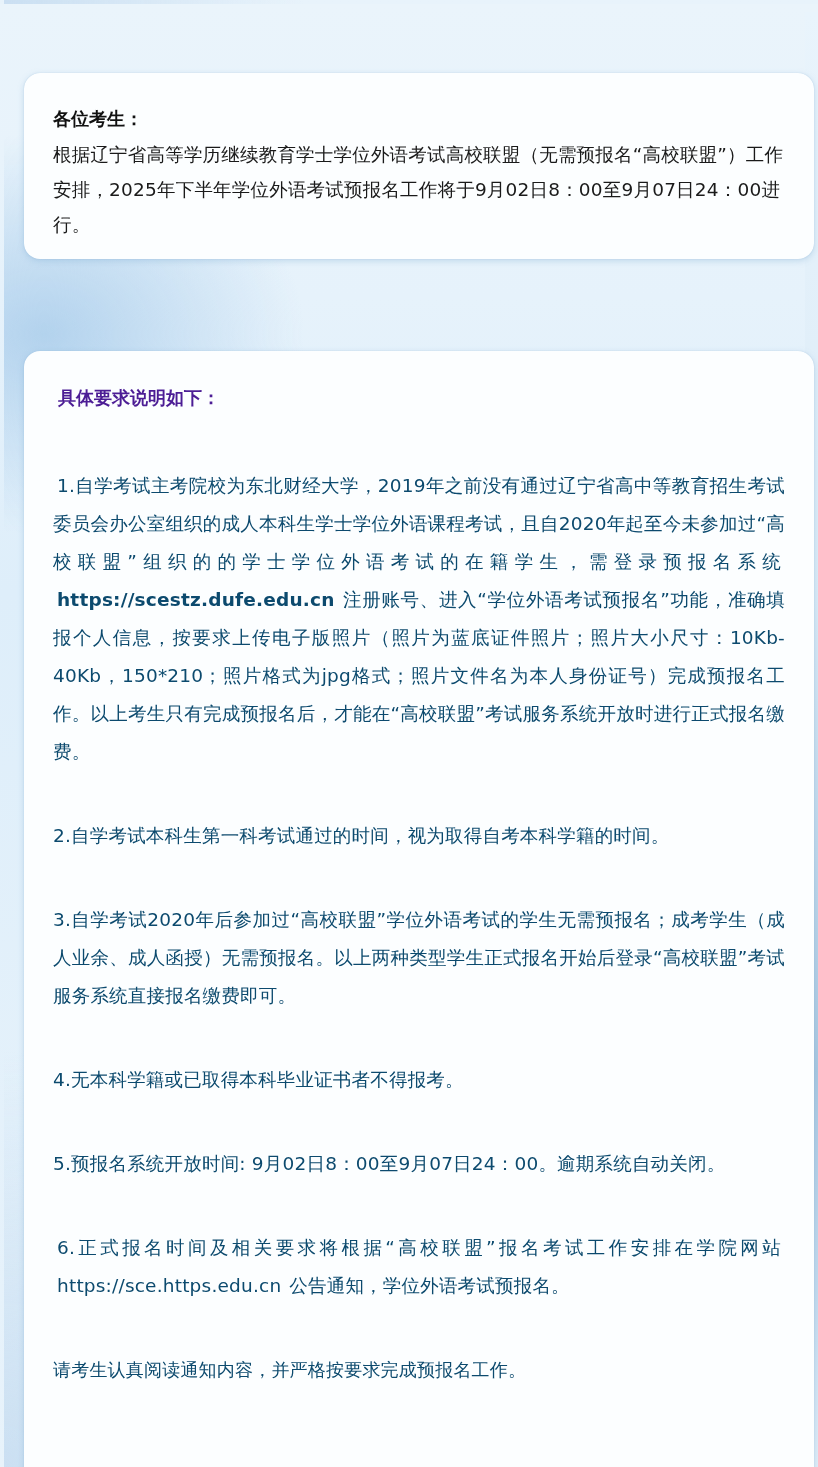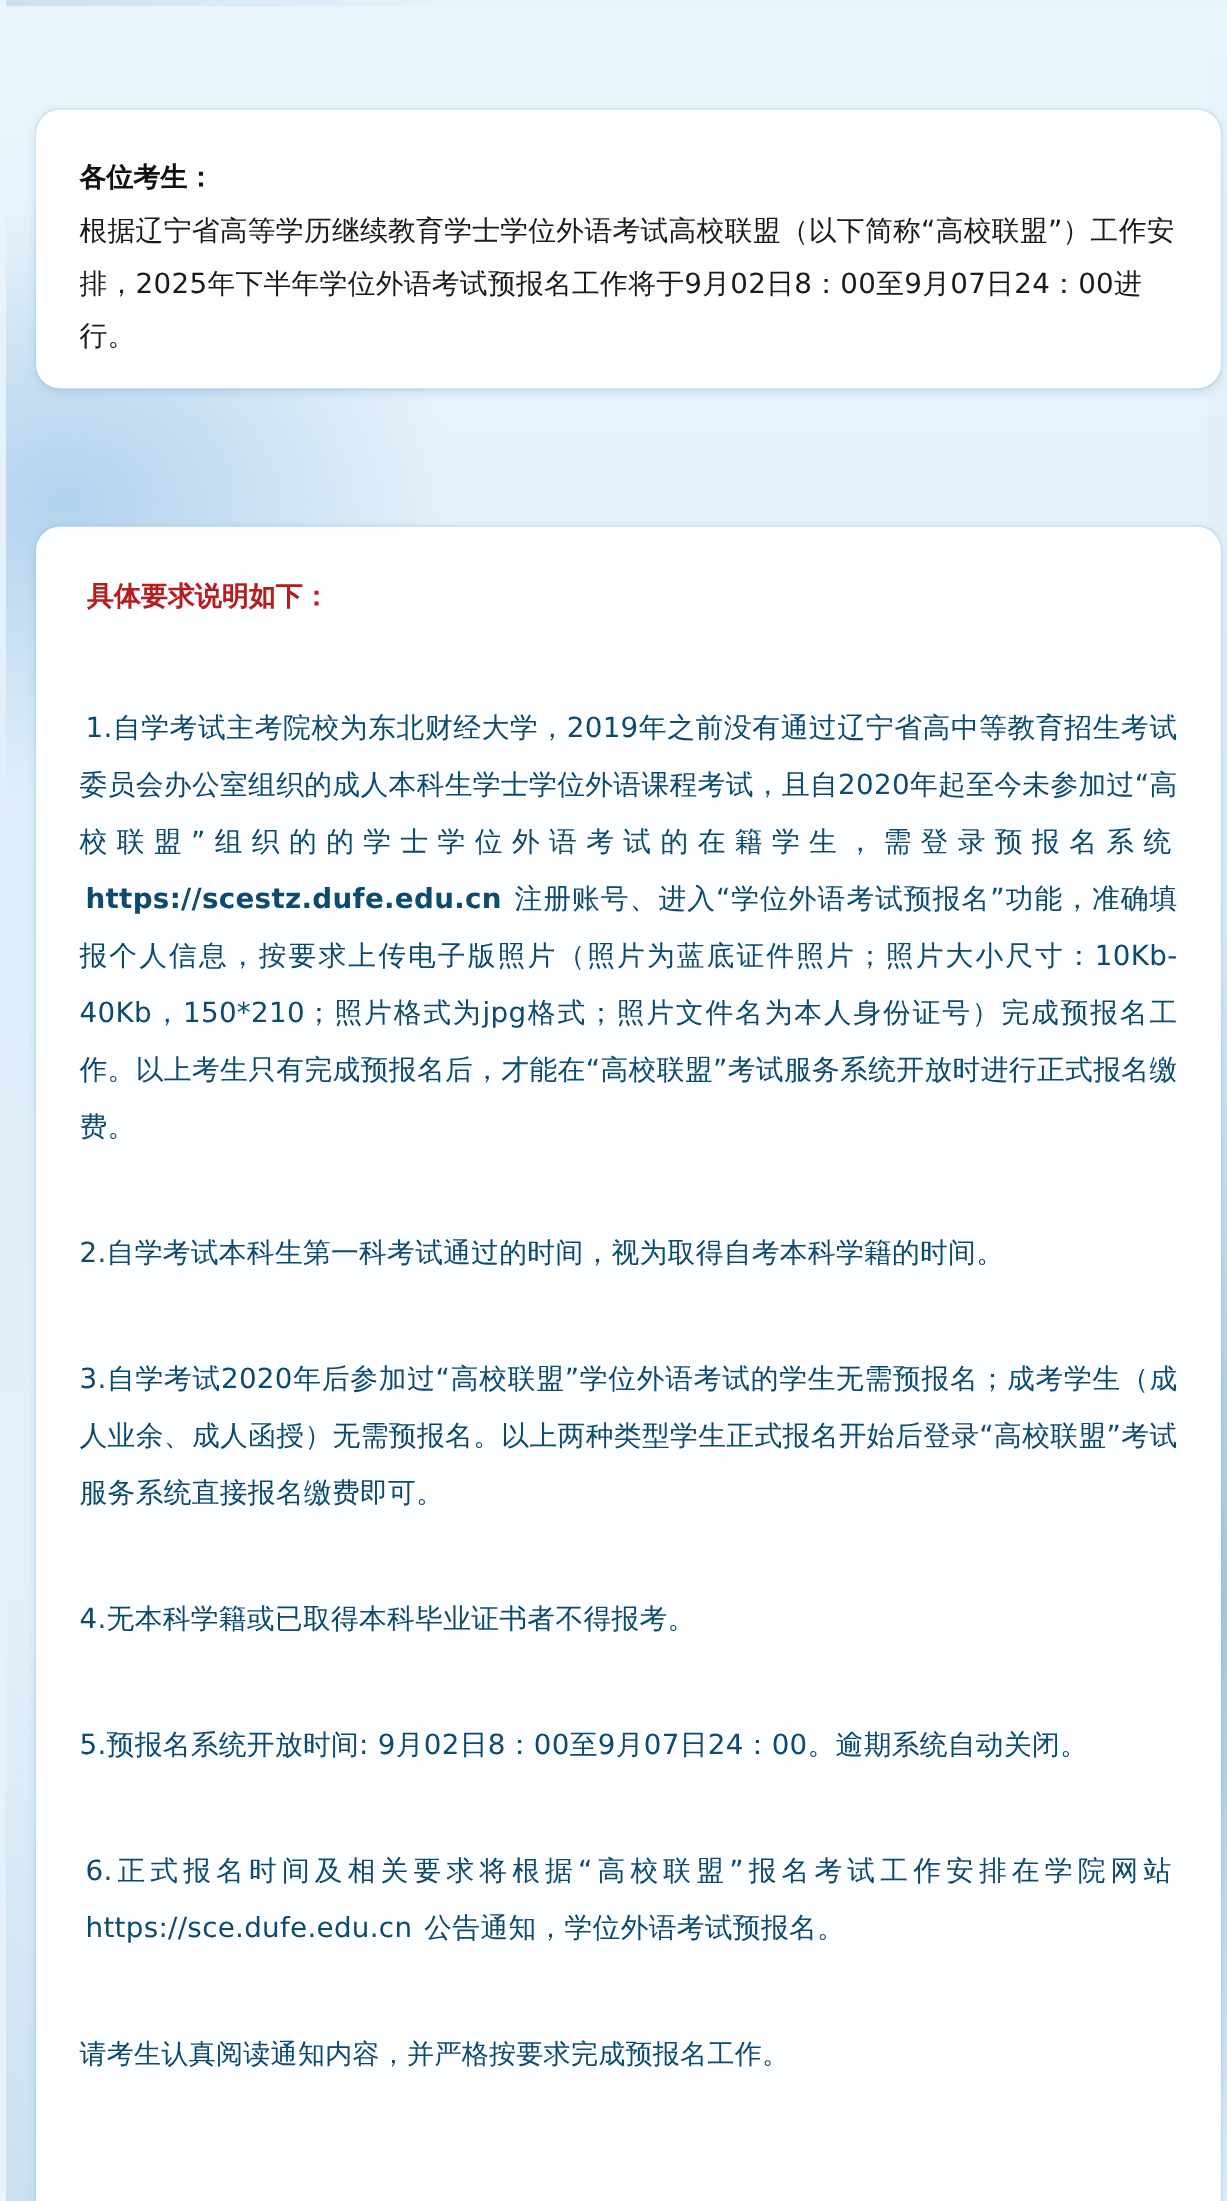--- a/index.html
+++ b/index.html
@@ -27,39 +27,39 @@
   .card-1 { top: 61px; height: 186px; padding: 28px 25px 0 25px; }
   .card-2 { top: 339px; height: 1160px; padding: 28px 25px 0 25px; }
   .greeting {
     font-size: 18px; font-weight: bold; line-height: 28px; color: #111;
   }
   .intro {
     font-size: 18.5px; line-height: 35px; color: #1a1a1a; letter-spacing: 0.2px;
     margin-top: 0;
   }
   .section-title {
-    font-size: 18px; font-weight: bold; line-height: 30px; color: #b91c1c;
+    font-size: 18px; font-weight: bold; line-height: 30px; color: #4c1d95;
     padding-left: 5px;
   }
   .para {
     font-size: 18.5px; line-height: 38px; color: #0c4a6e; letter-spacing: 0.2px;
     text-align: justify;
   }
   .para .link-bold { font-weight: bold; }
   .gap-lg { height: 38px; }
   .bold-note { font-weight: normal; font-size: 18px; line-height: 38px; }
 </style>
 </head>
 <body>
 
 <div class="right-strip"></div>
 
 <section class="card card-1">
   <div class="greeting">各位考生：</div>
-  <p class="intro">根据辽宁省高等学历继续教育学士学位外语考试高校联盟（以下简称“高校联盟”）工作安排，2025年下半年学位外语考试预报名工作将于9月02日8：00至9月07日24：00进行。</p>
+  <p class="intro">根据辽宁省高等学历继续教育学士学位外语考试高校联盟（无需预报名“高校联盟”）工作安排，2025年下半年学位外语考试预报名工作将于9月02日8：00至9月07日24：00进行。</p>
 </section>
 
 <section class="card card-2">
   <div class="section-title">具体要求说明如下：</div>
   <div class="gap-lg" style="height:46px"></div>
 
   <p class="para"><span>1.自学考试主考院校为东北财经大学，2019年之前没有通过辽宁省高中等教育招生考试委员会办公室组织的成人本科生学士学位外语课程考试，且自2020年起至今未参加过“高校联盟”组织的的学士学位外语考试的在籍学生，需登录预报名系统</span><a class="link-bold">https://scestz.dufe.edu.cn</a><span>注册账号、进入“学位外语考试预报名”功能，准确填报个人信息，按要求上传电子版照片（照片为蓝底证件照片；照片大小尺寸：10Kb-40Kb，150*210；照片格式为jpg格式；照片文件名为本人身份证号）完成预报名工作。以上考生只有完成预报名后，才能在“高校联盟”考试服务系统开放时进行正式报名缴费。</span></p>
   <div class="gap-lg"></div>
 
   <p class="para">2.自学考试本科生第一科考试通过的时间，视为取得自考本科学籍的时间。</p>
@@ -67,19 +67,19 @@
 
   <p class="para">3.自学考试2020年后参加过“高校联盟”学位外语考试的学生无需预报名；成考学生（成人业余、成人函授）无需预报名。以上两种类型学生正式报名开始后登录“高校联盟”考试服务系统直接报名缴费即可。</p>
   <div class="gap-lg"></div>
 
   <p class="para">4.无本科学籍或已取得本科毕业证书者不得报考。</p>
   <div class="gap-lg"></div>
 
   <p class="para">5.预报名系统开放时间: 9月02日8：00至9月07日24：00。逾期系统自动关闭。</p>
   <div class="gap-lg"></div>
 
-  <p class="para"><span>6.正式报名时间及相关要求将根据“高校联盟”报名考试工作安排在学院网站</span><a>https://sce.dufe.edu.cn</a><span>公告通知，学位外语考试预报名。</span></p>
+  <p class="para"><span>6.正式报名时间及相关要求将根据“高校联盟”报名考试工作安排在学院网站</span><a>https://sce.https.edu.cn</a><span>公告通知，学位外语考试预报名。</span></p>
   <div class="gap-lg"></div>
 
   <p class="para bold-note">请考生认真阅读通知内容，并严格按要求完成预报名工作。</p>
   <div class="gap-lg"></div>
 
 </section>
 
 </body></html>

